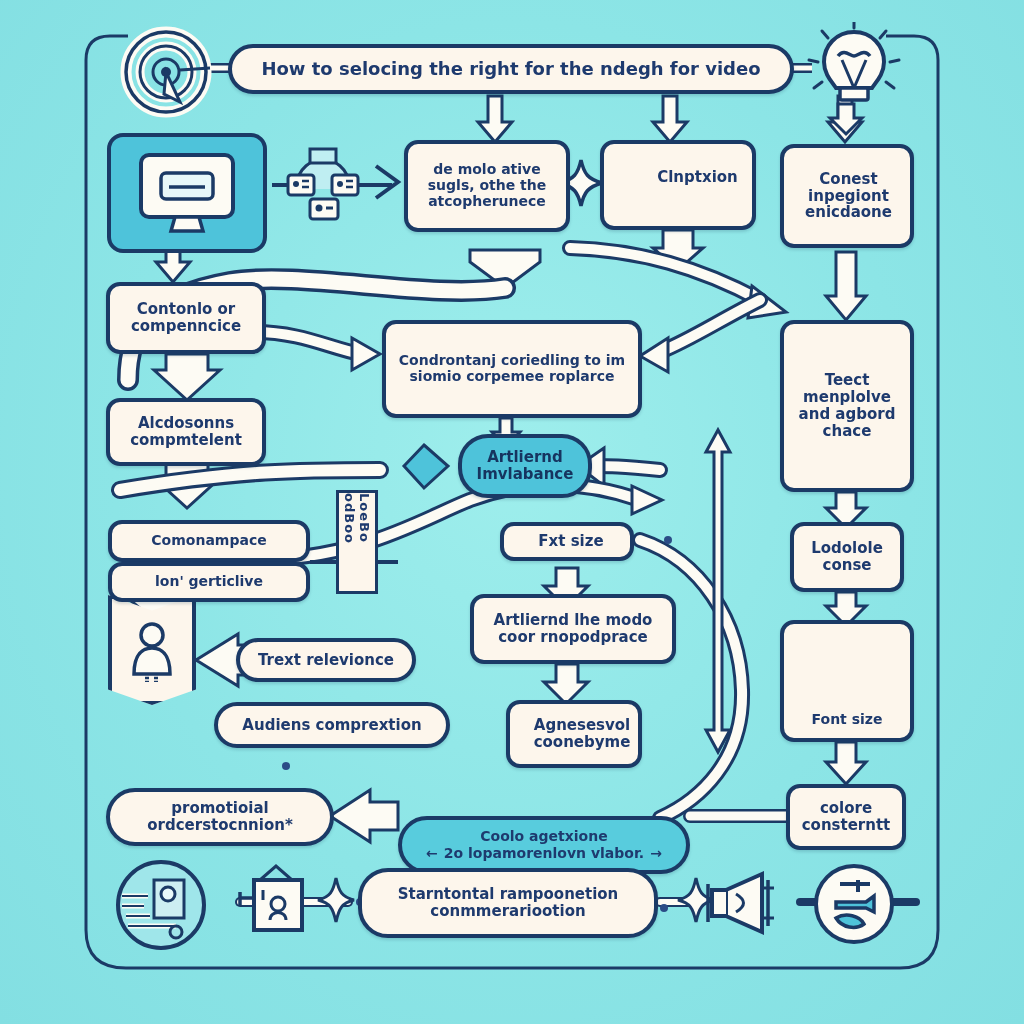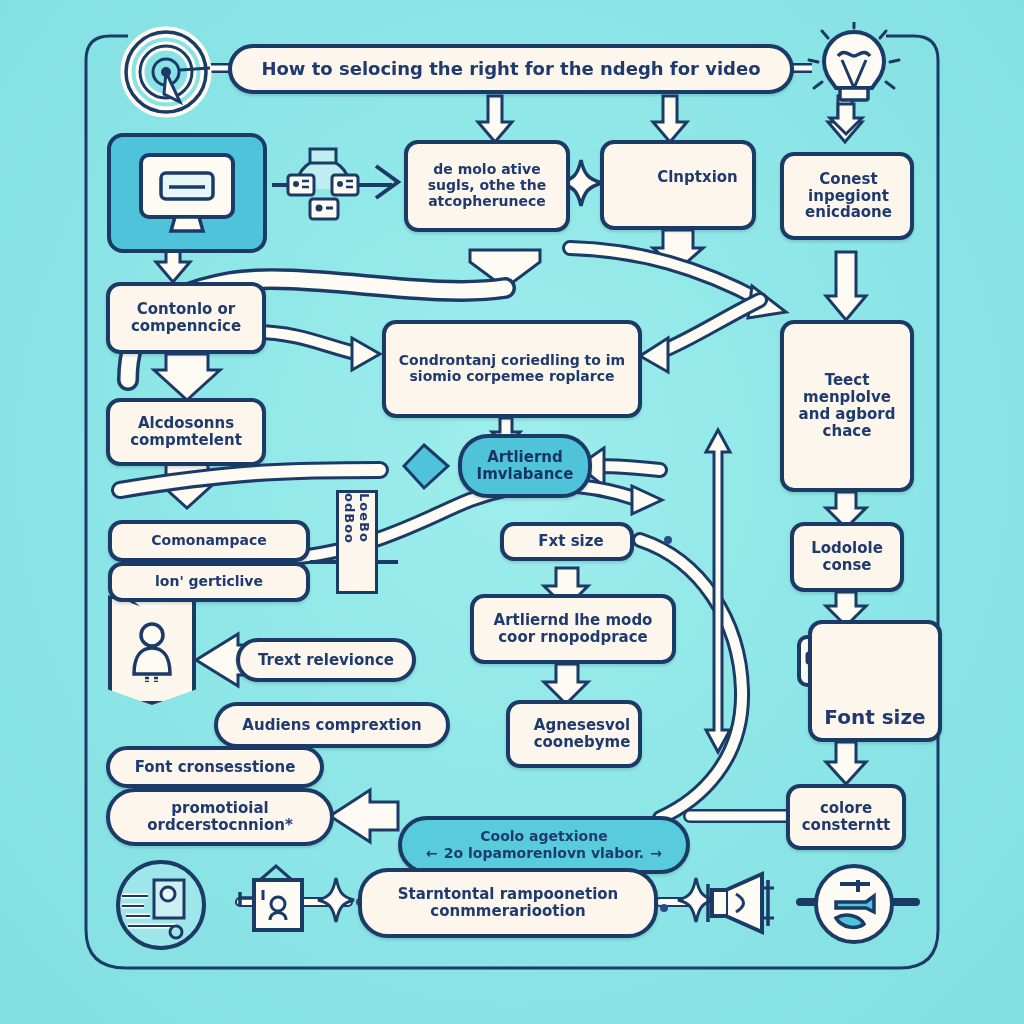--- a/index.html
+++ b/index.html
@@ -61,21 +61,21 @@
     position: absolute;
     background: #fdf6ec;
     border: 4px solid #1b3a66;
     color: #1e3a6e;
     display: flex; align-items: center; justify-content: center;
     clip-path: polygon(0% 0%, 50% 14%, 100% 0%, 100% 86%, 50% 100%, 0% 86%);
   }
   .t13 { font-size: 13px; }
   .t14 { font-size: 14px; }
   .t15 { font-size: 15px; }
-  .t16 { font-size: 20px; margin-left: 28px; }
+  .t16 { font-size: 14px; }
   .t18 { font-size: 18px; }
 </style>
 </head>
 <body>
 
 <div id="canvas">
 
   <svg class="layer" viewBox="0 0 1024 1024">
     <defs>
       <g id="dummy"></g>
@@ -348,21 +348,21 @@
   </div>
 
   <div class="node t14" style="left:404px;top:140px;width:166px;height:92px;">
     <span>de molo ative sugls, othe the atcopherunece</span>
   </div>
 
   <div class="node t15" style="left:600px;top:140px;width:156px;height:90px;padding-left:47px;">
     <span style="transform:translateY(-8px)">Clnptxion</span>
   </div>
 
-  <div class="node t15" style="left:780px;top:152px;width:134px;height:88px;padding-left:11px;">
+  <div class="node t15" style="left:780px;top:144px;width:134px;height:104px;padding-left:11px;">
     <span>Conest inpegiont enicdaone</span>
   </div>
 
   <div class="node t15" style="left:106px;top:282px;width:160px;height:72px;">
     <span>Contonlo or compenncice</span>
   </div>
 
   <div class="node t15" style="left:106px;top:398px;width:160px;height:68px;">
     <span>Alcdosonns compmtelent</span>
   </div>
@@ -396,23 +396,20 @@
   </div>
 
   <div class="node pill t15" style="left:236px;top:638px;width:180px;height:44px;">
     <span>Trext relevionce</span>
   </div>
 
   <div class="node pill t15" style="left:214px;top:702px;width:236px;height:46px;">
     <span>Audiens comprextion</span>
   </div>
 
-  <div class="node pill t15" style="left:106px;top:746px;width:218px;height:42px;">
-    <span>Font cronsesstione</span>
-  </div>
 
   <div class="node pill t15" style="left:106px;top:788px;width:228px;height:58px;">
     <span>promotioial ordcerstocnnion*</span>
   </div>
 
   <div class="node teal-soft pill t14" style="left:398px;top:816px;width:292px;height:58px;flex-direction:column;gap:1px;">
     <span>Coolo agetxione</span>
     <span style="display:flex;align-items:center;gap:6px;">
       <span>←</span>
       <span>2o lopamorenlovn vlabor.</span>

